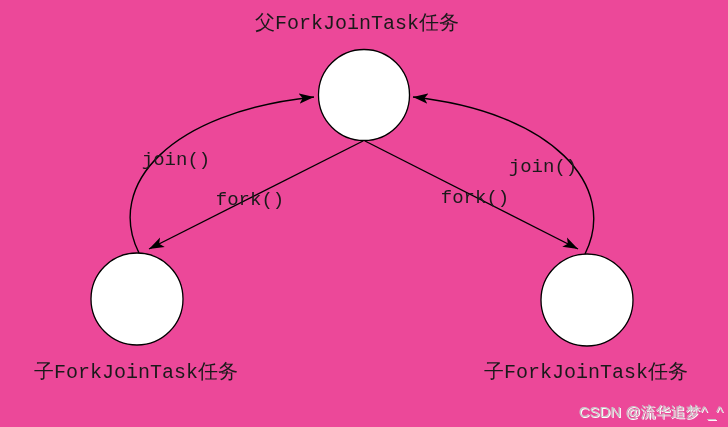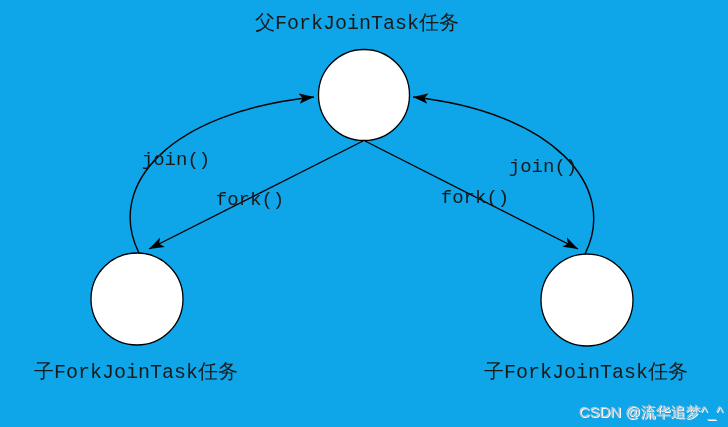--- a/index.html
+++ b/index.html
@@ -4,21 +4,21 @@
 <style>
   html, body {
     margin: 0;
     padding: 0;
     background: #ffffff;
   }
   .canvas {
     position: relative;
     width: 728px;
     height: 427px;
-    background: #0ea5e9;
+    background: #ec4899;
     overflow: hidden;
     font-family: "Liberation Mono", "DejaVu Sans Mono", monospace;
   }
   svg { display: block; }
   .node-circle {
     fill: #ffffff;
     stroke: #000000;
     stroke-width: 1.3;
   }
   .edge {

